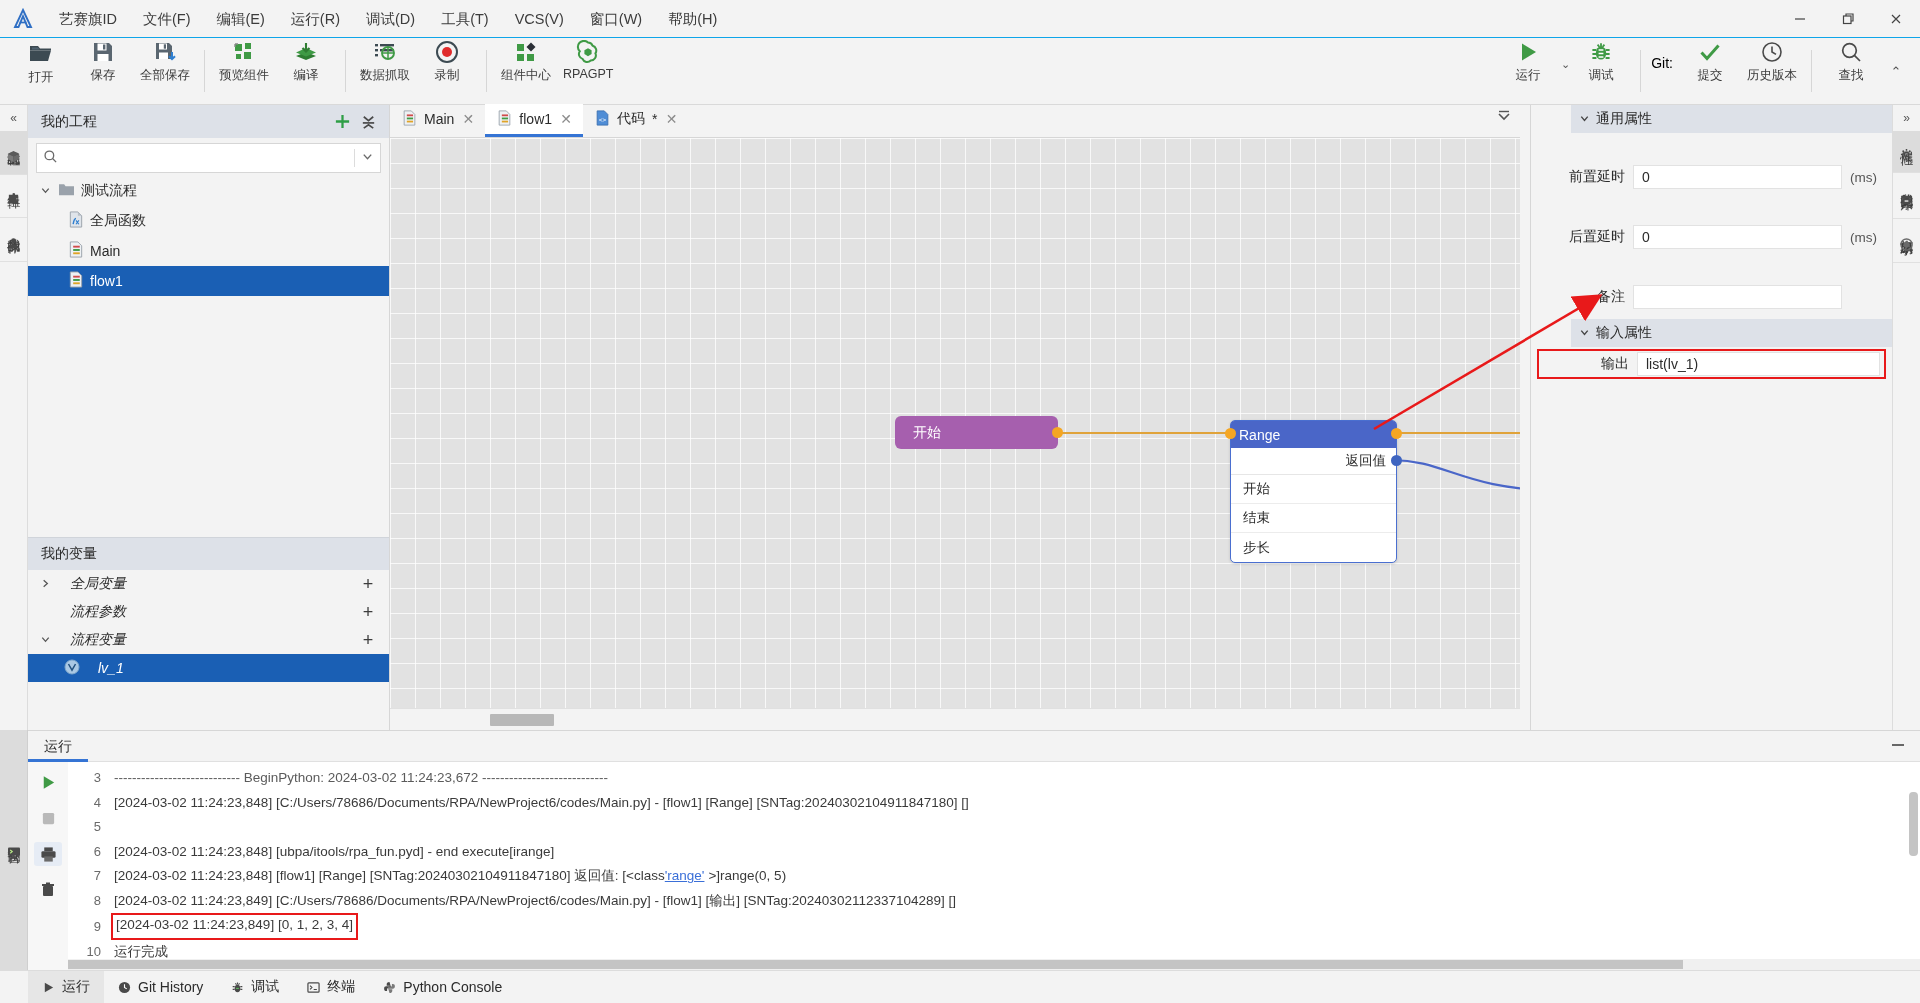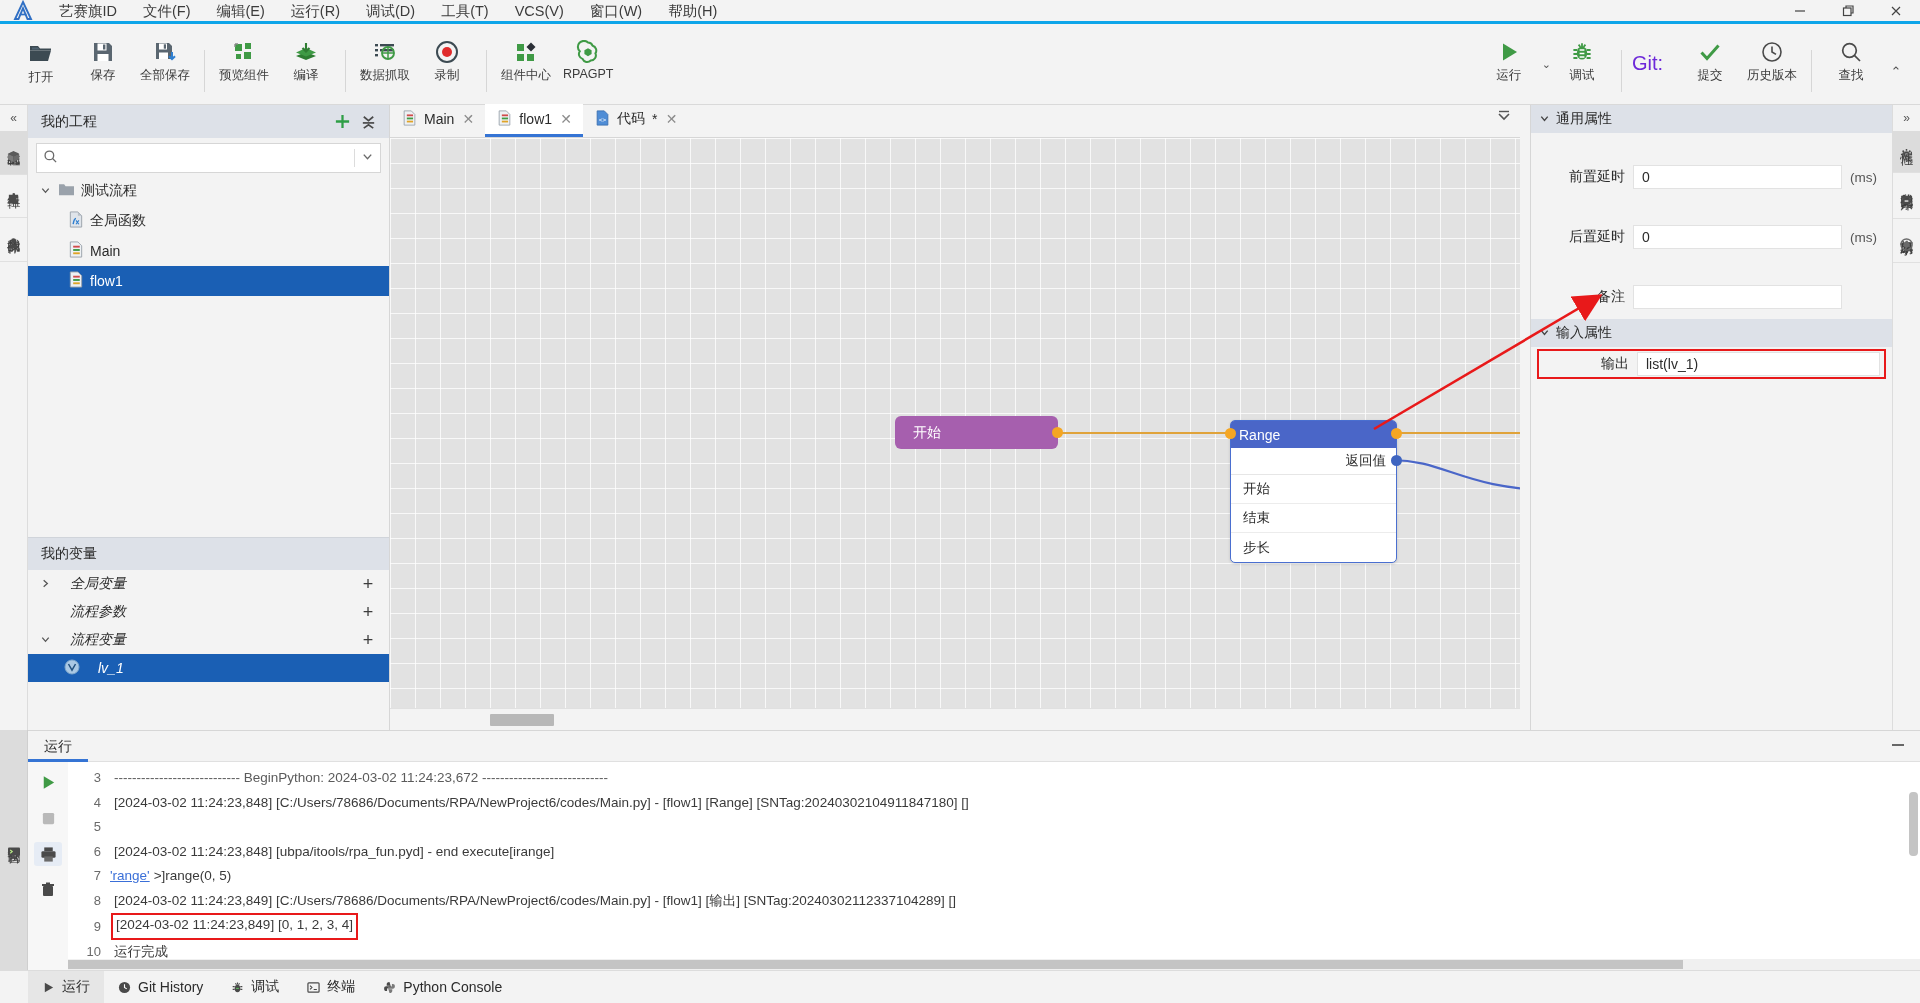--- a/index.html
+++ b/index.html
@@ -6,23 +6,23 @@
   html, body {
     width: 1920px; height: 1003px;
     font-family: "Liberation Sans", "DejaVu Sans", sans-serif;
     background: #f3f3f3; overflow: hidden; color: #2b2b2b;
     -webkit-font-smoothing: antialiased;
   }
   #app { position: relative; width: 1920px; height: 1003px; }
 
   
   .titlebar {
-    position: absolute; top: 0; left: 0; width: 1920px; height: 24px;
+    position: absolute; top: 0; left: 0; width: 1920px; height: 38px;
     background: #f3f3f3; display: flex; align-items: center;
-    border-bottom: 3px solid #0ea5e9;
+    border-bottom: 1px solid #0ea5e9;
   }
   .applogo { width: 46px; display: flex; align-items: center; justify-content: center; }
   .applogo svg { display: block; }
   .menuitem {
     padding: 0 13px; height: 38px; line-height: 38px; font-size: 14.5px;
     color: #3c3c3c; cursor: default; white-space: nowrap;
   }
   .winbtns { margin-left: auto; display: flex; height: 38px; }
   .winbtn {
     width: 48px; height: 38px; display: flex; align-items: center; justify-content: center;
@@ -36,21 +36,21 @@
     display: flex; align-items: center; padding: 0 10px;
   }
   .tbtn {
     min-width: 62px; height: 62px; display: flex; flex-direction: column;
     align-items: center; justify-content: flex-start; gap: 3px; padding: 0 6px;
     cursor: default;
   }
   .tbtn .lbl { font-size: 12.5px; color: #3c3c3c; white-space: nowrap; }
   .tbsep { width: 1px; height: 42px; background: #d6d6d6; margin: 0 8px; }
   .tb-right { margin-left: auto; display: flex; align-items: center; }
-  .gitlabel { font-size: 20px; color: #6d28d9; margin: 0 16px 0 2px; align-self: center;
+  .gitlabel { font-size: 14px; color: #000000; margin: 0 6px 0 2px; align-self: center;
               padding-bottom: 16px; }
   .caret-sm { font-size: 11px; color: #555; margin-left: 2px; padding-bottom: 13px;}
   .collapse-right { width: 28px; display:flex; align-items:center; justify-content:center;
                     color:#555; font-size: 13px; }
 
   
   .rail-left {
     position: absolute; top: 105px; left: 0; width: 28px; height: 625px;
     background: #f3f3f3; border-right: 1px solid #dcdcdc;
     display: flex; flex-direction: column; align-items: center;
@@ -178,21 +178,21 @@
   .port.orange { background: #f5a623; }
   .port.blue { background: #3e64c0; }
 
   
   .props {
     position: absolute; top: 105px; right: 28px; width: 362px; height: 625px;
     background: #f3f3f3; border-left: 1px solid #d6d6d6; font-size: 14px;
   }
   .prop-section {
     height: 28px; background: #dde1e8; display: flex; align-items: center;
-    padding-left: 8px; gap: 6px; font-size: 14px; color: #2b2b2b;
+    padding-left: 8px; gap: 6px; font-size: 14px; color: #2b2b2b; margin-left: 40px;
   }
   .prop-row { height: 32px; display: flex; align-items: center; padding: 0 8px; gap: 8px; margin-top: 28px; }
   .prop-label { width: 86px; text-align: right; color: #2b2b2b; font-size: 14px;}
   .prop-input {
     flex: 1; height: 24px; background: #fff; border: 1px solid #e2e2e2;
     font-size: 14px; padding: 0 8px; outline: none; font-family: inherit; color: #2b2b2b;
     display: flex; align-items: center;
   }
   .prop-unit { width: 34px; font-size: 13.5px; color: #555; }
   .prop-row.boxed {
@@ -785,20 +785,21 @@
           </div>
           <div class="logline">
             <span class="lognum">5</span>
           </div>
           <div class="logline">
             <span class="lognum">6</span>
             <span class="logtext">[2024-03-02 11:24:23,848] [ubpa/itools/rpa_fun.pyd] - end execute[irange]</span>
           </div>
           <div class="logline">
             <span class="lognum">7</span>
+            <span class="logtext">[2024-03-02 11:24:23,848] [flow1] [Range] [SNTag:20240302104911847180]  返回值: [&lt;class </span>
               <span class="loglink">'range'</span>
               <span class="logtext">&gt;]range(0, 5)</span>
           </div>
           <div class="logline">
             <span class="lognum">8</span>
             <span class="logtext">[2024-03-02 11:24:23,849] [C:/Users/78686/Documents/RPA/NewProject6/codes/Main.py] - [flow1] [输出] [SNTag:20240302112337104289] []</span>
           </div>
           <div class="logline" style="height:27px;line-height:27px;">
             <span class="lognum">9</span>
             <span class="logtext logbox">[2024-03-02 11:24:23,849] [0, 1, 2, 3, 4]</span>

